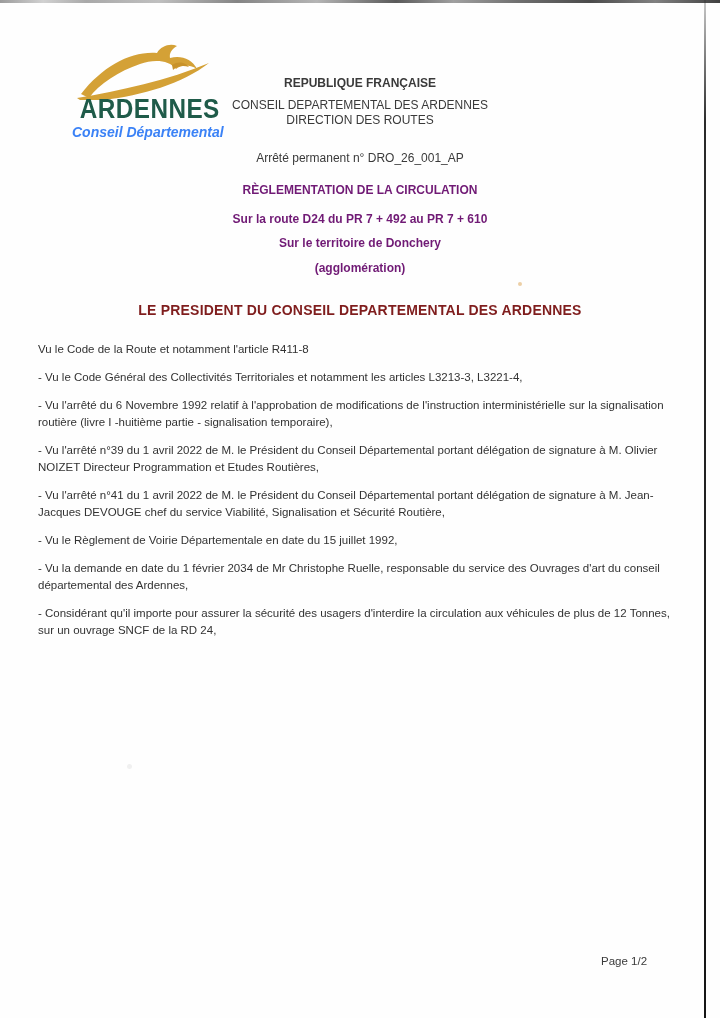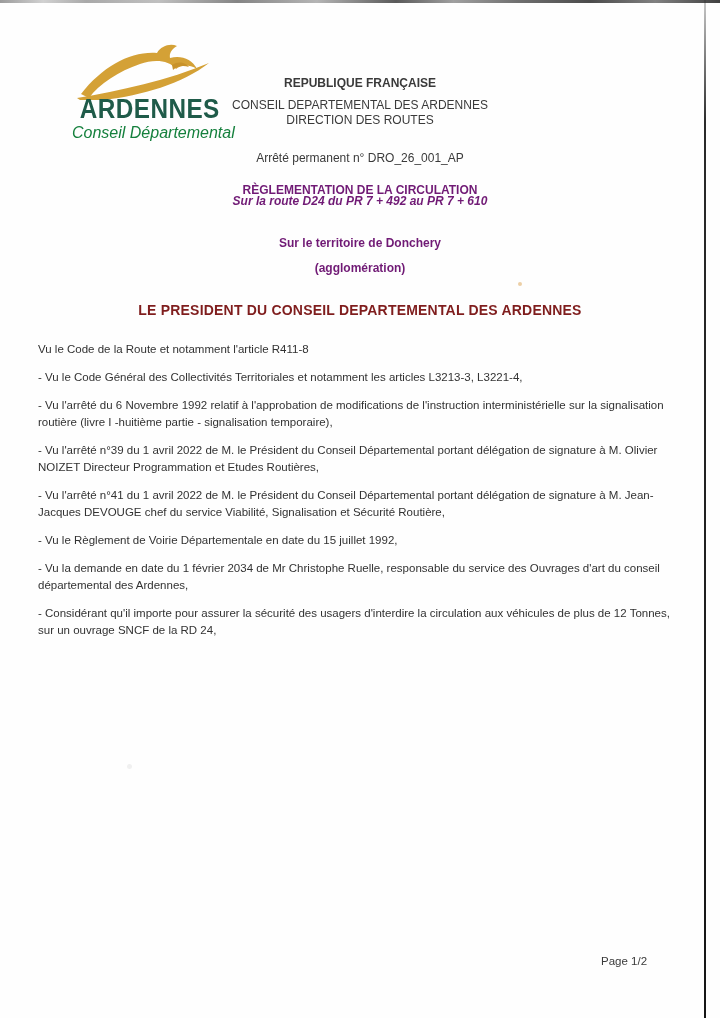--- a/index.html
+++ b/index.html
@@ -66,44 +66,44 @@
     font-weight: 700;
     letter-spacing: 0.5px;
     color: #1f5b49;
     transform: scaleX(0.9);
     transform-origin: center;
     line-height: 1;
     white-space: nowrap;
   }
   .logo-subtitle {
     font-style: italic;
-    font-weight: 400;
-    font-size: 16px;
-    color: #15803d;
+    font-weight: 700;
+    font-size: 14px;
+    color: #3b82f6;
     margin-top: 1px;
     white-space: nowrap;
   }
 
   
   .cline {
     position: absolute;
     left: 0; right: 0;
     text-align: center;
     font-size: 12px;
     line-height: 15px;
     color: #3a3a3a;
     white-space: pre;
   }
   .cline.bold { font-weight: 700; color: #701a75; }
   .line-republic   { top: 76px; font-weight: bold; }
   .line-org        { top: 98px; }
   .line-direction  { top: 113px; }
   .line-order      { top: 151px; }
   .line-title1     { top: 183px; }
-  .line-title2     { top: 194px; font-style: italic; }
+  .line-title2     { top: 212px; }
   .line-title3     { top: 236px; }
   .line-title4     { top: 261px; }
   .line-heading {
     top: 303px;
     font-size: 14px;
     font-weight: 700;
     letter-spacing: 0.2px;
     color: #7f1d1d;
   }
 

